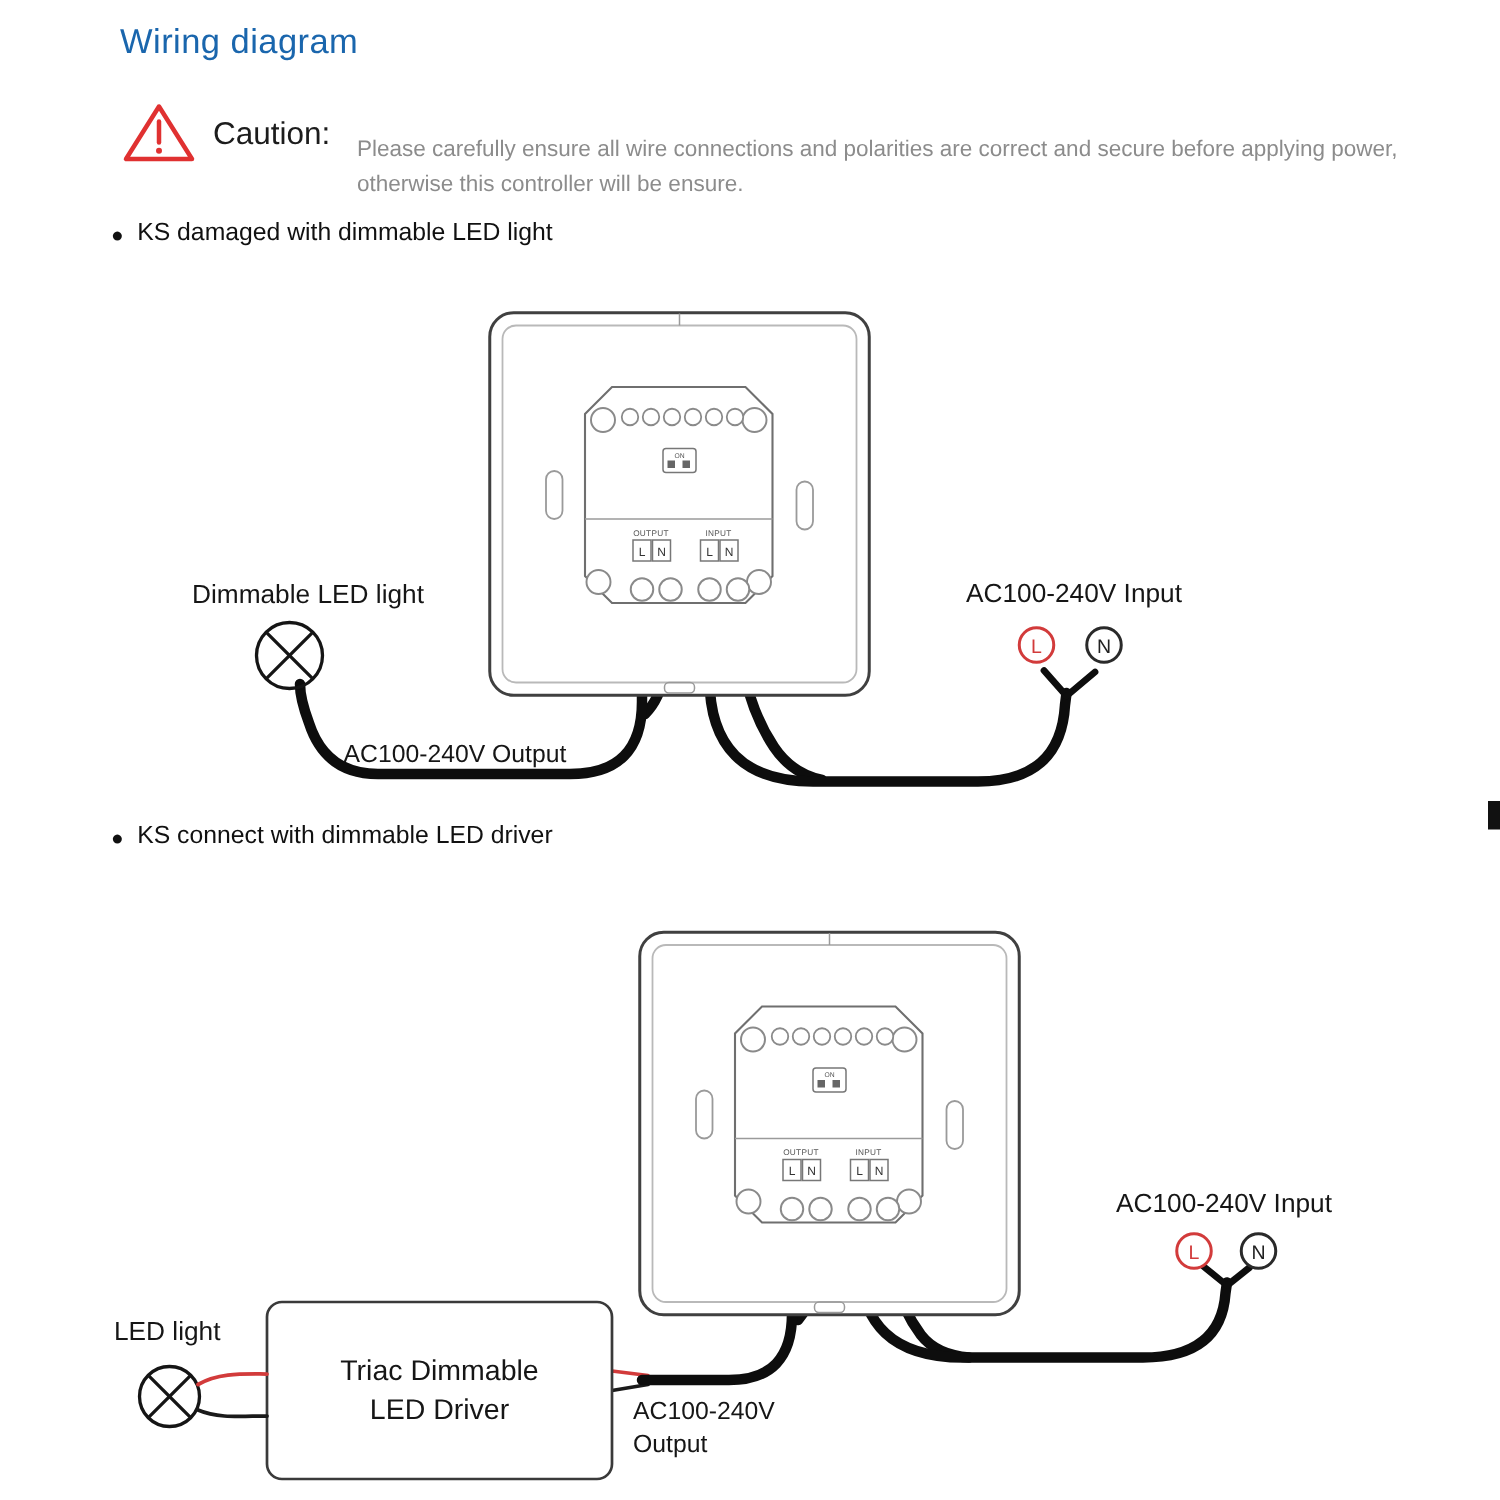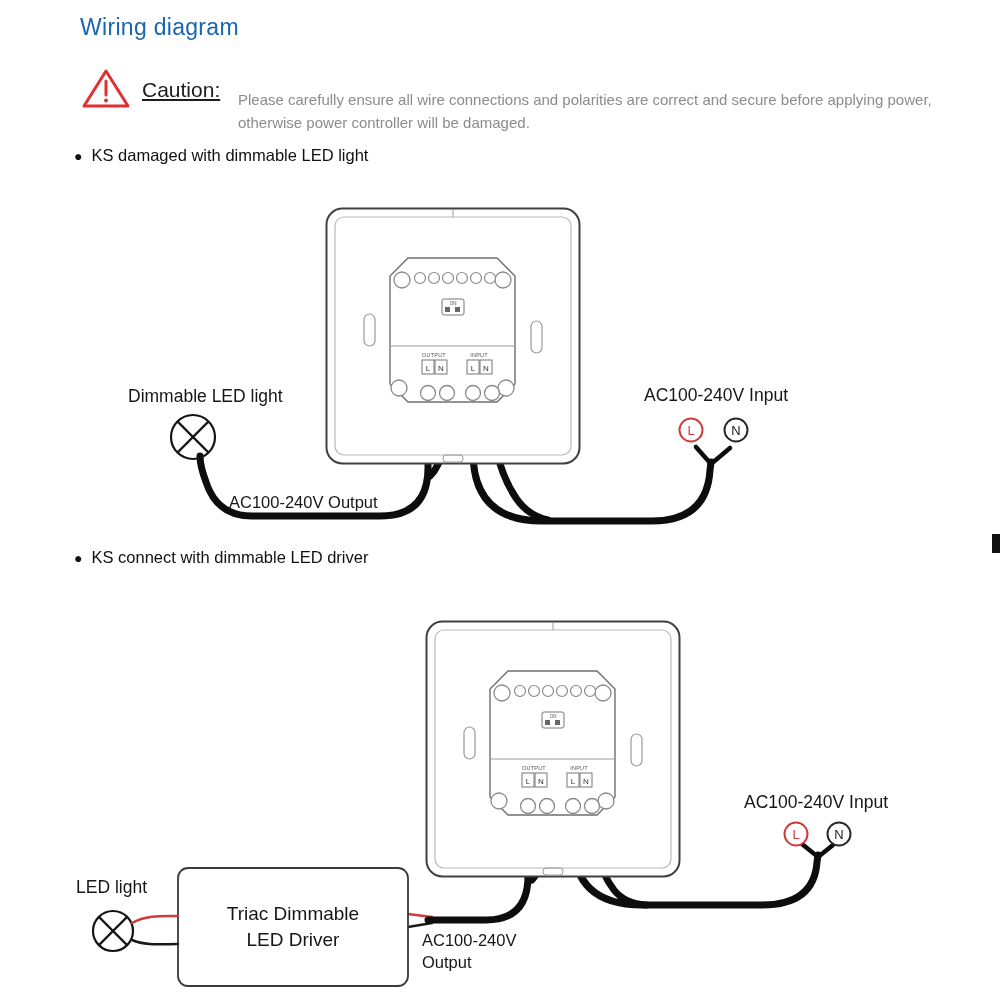--- a/index.html
+++ b/index.html
@@ -1,20 +1,20 @@
 <!DOCTYPE html>
 <html><head>
 <meta charset="utf-8">
 <style>
   html,body{margin:0;padding:0;background:#fff;}
   .page{position:relative;width:1000px;height:1000px;background:#fff;overflow:hidden;
         font-family:"Liberation Sans",sans-serif;}
   .abs{position:absolute;}
   .title{left:80px;top:14px;font-size:23px;color:#1a66ad;letter-spacing:.3px;}
-  .caution-label{left:142px;top:78px;font-size:21px;color:#1c1c1c;text-decoration:underline;}
+  .caution-label{left:142px;top:78px;font-size:21px;color:#1c1c1c;}
   .caution-text{left:238px;top:88px;font-size:15px;color:#8c8c8c;line-height:23px;}
   .bullet-row{left:74px;display:flex;align-items:flex-start;gap:9px;font-size:16.5px;color:#111;}
   .bullet-row .dot{font-size:14px;line-height:20px;}
   .b1{top:146px;} .b2{top:548px;}
   svg text{font-family:"Liberation Sans",sans-serif;}
   
   .plate-outer{fill:#fff;stroke:#404040;stroke-width:2;}
   .plate-inner{fill:none;stroke:#b9b9b9;stroke-width:1.2;}
   .octagon{fill:#fff;stroke:#6f6f6f;stroke-width:1.4;}
   .screw{fill:#fff;stroke:#8a8a8a;stroke-width:1.3;}
@@ -53,21 +53,21 @@
 
   <svg class="abs" style="left:80px;top:66px;" width="52" height="46" viewBox="0 0 52 46">
     <path class="warn" d="M26 5 L4 40 L48 40 Z"></path>
     <line x1="26" y1="15" x2="26" y2="29" stroke="#e03131" stroke-width="3" stroke-linecap="round"></line>
     <circle cx="26" cy="34.5" r="2" fill="#e03131"></circle>
   </svg>
 
   <div class="abs caution-label">Caution:</div>
   <div class="abs caution-text">
     <div>Please carefully ensure all wire connections and polarities are correct and secure before applying power,</div>
-    <div>otherwise power controller will be damaged.</div>
+    <div>otherwise this controller will be ensure.</div>
   </div>
 
   <div class="abs bullet-row b1">
     <span class="dot">●</span>
     <span>KS damaged with dimmable LED light</span>
   </div>
 
   <div class="abs bullet-row b2">
     <span class="dot">●</span>
     <span>KS connect with dimmable LED driver</span>

